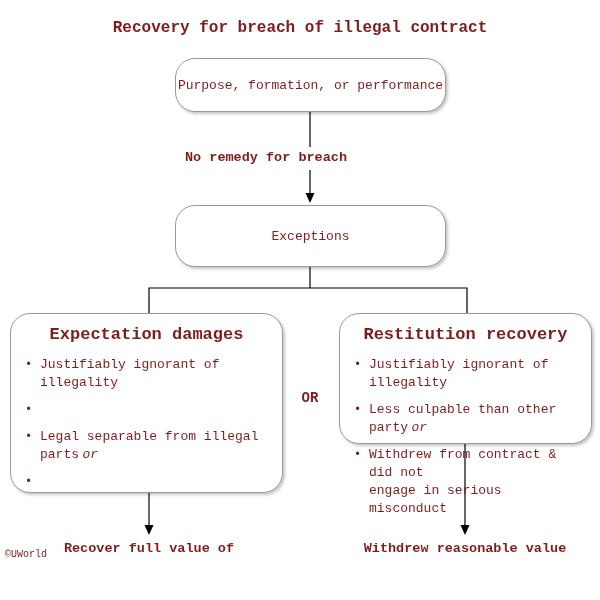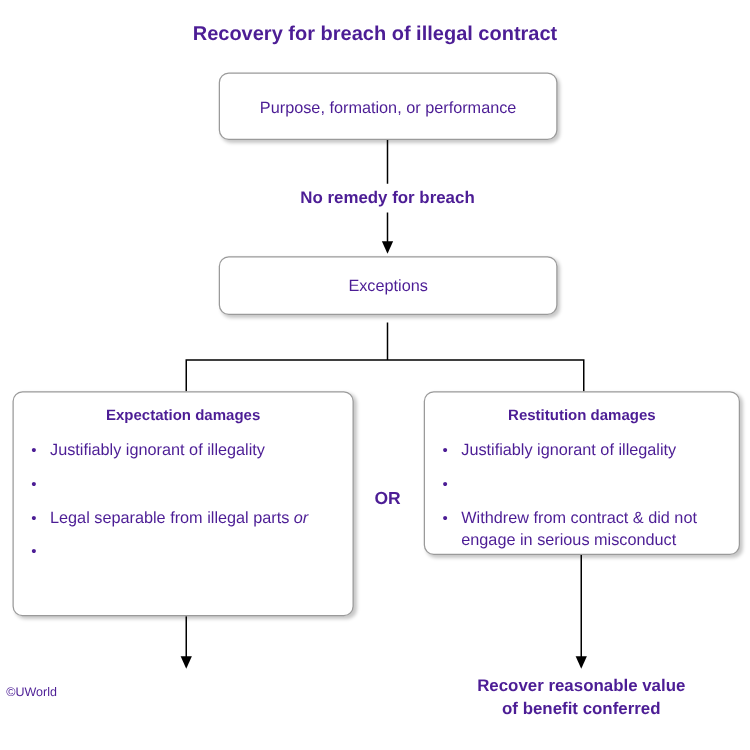--- a/index.html
+++ b/index.html
@@ -1,63 +1,62 @@
 <!DOCTYPE html>
 <html><head>
 <meta charset="utf-8">
 <style>
   html, body { margin: 0; padding: 0; background: #ffffff; }
   .canvas {
     position: relative;
     width: 600px;
     height: 600px;
     background: #ffffff;
-    font-family: Liberation Sans, sans-serif;
-    color: #4c1d95;
+    font-family: Liberation Mono, monospace;
+    color: #7f1d1d;
     overflow: hidden;
   }
   .title {
     position: absolute;
     left: 0; top: 19px; width: 600px;
     text-align: center;
     font-size: 16px;
     font-weight: bold;
   }
   svg.connectors {
     position: absolute;
     left: 0; top: 0;
     width: 600px; height: 600px;
   }
   .node {
     position: absolute;
     box-sizing: border-box;
     background: #ffffff;
     border: 1px solid #9a9a9a;
-    border-radius: 8px;
+    border-radius: 20px;
     box-shadow: 2px 2px 3px rgba(0,0,0,0.22);
   }
   .node.center-text {
     display: flex;
     flex-direction: column;
     justify-content: center;
     align-items: center;
     text-align: center;
     font-size: 13px;
     line-height: 19px;
   }
   .flow-label {
     position: absolute;
-    text-align: center;
     font-weight: bold;
     font-size: 13.5px;
   }
   .branch-box { padding: 11px 11px 8px 11px; }
   .branch-heading {
     text-align: center;
-    font-size: 12px;
+    font-size: 17px;
     font-weight: bold;
     margin-bottom: 12px;
   }
   .bullet {
     display: flex;
     font-size: 13px;
     line-height: 18px;
     margin-bottom: 9px;
   }
   .bullet .dot {
@@ -112,21 +111,21 @@
   </svg>
 
   <div class="title">Recovery for breach of illegal contract</div>
 
   <div class="node center-text" style="left:175px; top:58px; width:271px; height:54px;">
     <div>Purpose, formation, or performance</div>
   </div>
 
   <div class="flow-label" style="left:185px; top:150px; width:250px;">No remedy for breach</div>
 
-  <div class="node center-text" style="left:175px; top:205px; width:271px; height:47px;">
+  <div class="node center-text" style="left:175px; top:205px; width:271px; height:62px;">
     <div>Exceptions</div>
   </div>
 
   <div class="node branch-box" style="left:10px; top:313px; width:273px; height:180px;">
     <div class="branch-heading">Expectation damages</div>
     <div class="bullet">
       <span class="dot">•</span>
       <span class="btext"><span>Justifiably ignorant of illegality</span></span>
     </div>
     <div class="bullet">
@@ -137,38 +136,39 @@
       <span class="btext"><span>Legal separable from illegal parts</span><span class="sfx">or</span></span>
     </div>
     <div class="bullet">
       <span class="dot">•</span>
     </div>
   </div>
 
   <div class="or-label" style="left:290px; top:390px; width:40px;">OR</div>
 
   <div class="node branch-box" style="left:339px; top:313px; width:253px; height:131px;">
-    <div class="branch-heading">Restitution damages</div>
+    <div class="branch-heading">Restitution recovery</div>
     <div class="bullet">
       <span class="dot">•</span>
       <span class="btext"><span>Justifiably ignorant of illegality</span></span>
     </div>
     <div class="bullet">
       <span class="dot">•</span>
+      <span class="btext"><span>Less culpable than other party</span><span class="sfx">or</span></span>
     </div>
     <div class="bullet">
       <span class="dot">•</span>
       <span class="btext"><span>Withdrew from contract &amp; did not
 engage in serious misconduct</span></span>
     </div>
   </div>
 
   <div class="outcome" style="left:29px; top:540px; width:240px;">
+    <div>Recover full value of</div>
   </div>
 
   <div class="outcome" style="left:345px; top:540px; width:240px;">
-    <div>Recover reasonable value</div>
-    <div>of benefit conferred</div>
+    <div>Withdrew reasonable value</div>
   </div>
 
   <div class="copyright">©UWorld</div>
 
 </div>
 
 </body></html>

